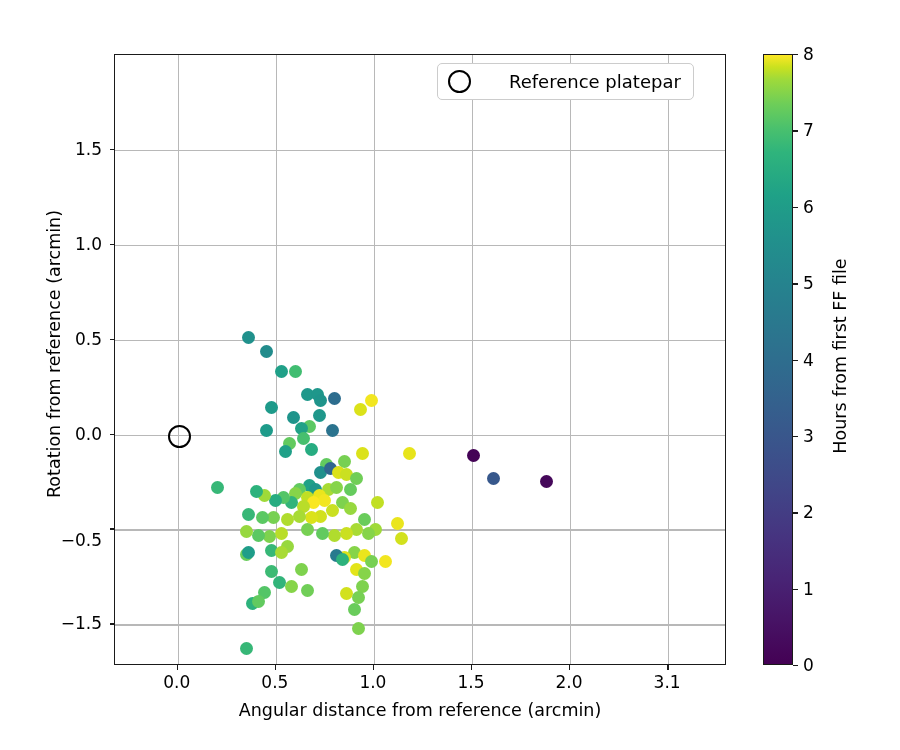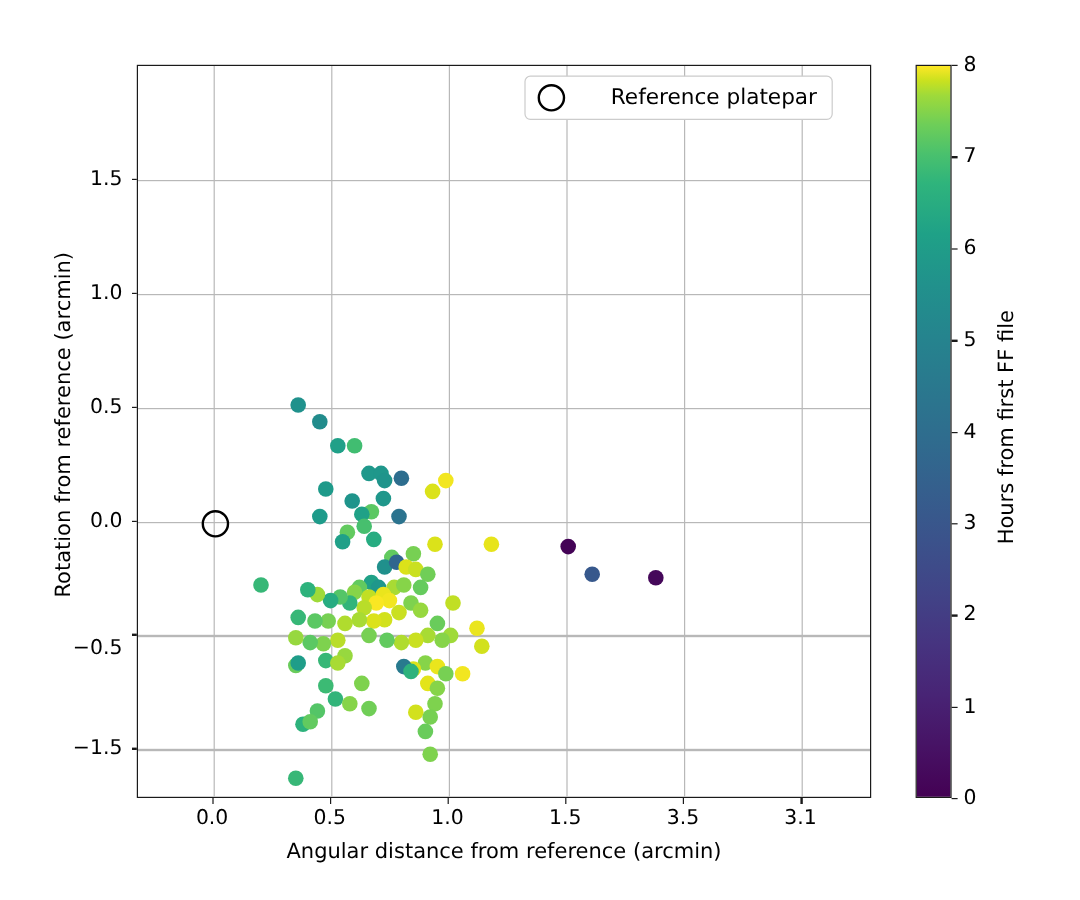--- a/index.html
+++ b/index.html
@@ -259,21 +259,21 @@
 
 <div class="tick-x" style="left: 176.77px;"></div>
     <div class="ticklabel-x" style="left: 176.77px;">0.0</div>
     <div class="tick-x" style="left: 274.85px;"></div>
     <div class="ticklabel-x" style="left: 274.85px;">0.5</div>
     <div class="tick-x" style="left: 372.92px;"></div>
     <div class="ticklabel-x" style="left: 372.92px;">1.0</div>
     <div class="tick-x" style="left: 471px;"></div>
     <div class="ticklabel-x" style="left: 471px;">1.5</div>
     <div class="tick-x" style="left: 569.08px;"></div>
-    <div class="ticklabel-x" style="left: 569.08px;">3.5</div>
+    <div class="ticklabel-x" style="left: 569.08px;">2.0</div>
     <div class="tick-x" style="left: 667.15px;"></div>
     <div class="ticklabel-x" style="left: 667.15px;">3.1</div>
     <div class="tick-y" style="top: 623.25px;"></div>
     <div class="ticklabel-y" style="top: 623.25px;">−1.5</div>
     <div class="tick-y" style="top: 528.38px;"></div>
     <div class="ticklabel-y" style="top: 528.38px; margin-top: 12px;">−0.5</div>
     <div class="tick-y" style="top: 433.5px;"></div>
     <div class="ticklabel-y" style="top: 433.5px;">0.0</div>
     <div class="tick-y" style="top: 338.63px;"></div>
     <div class="ticklabel-y" style="top: 338.63px;">0.5</div>

